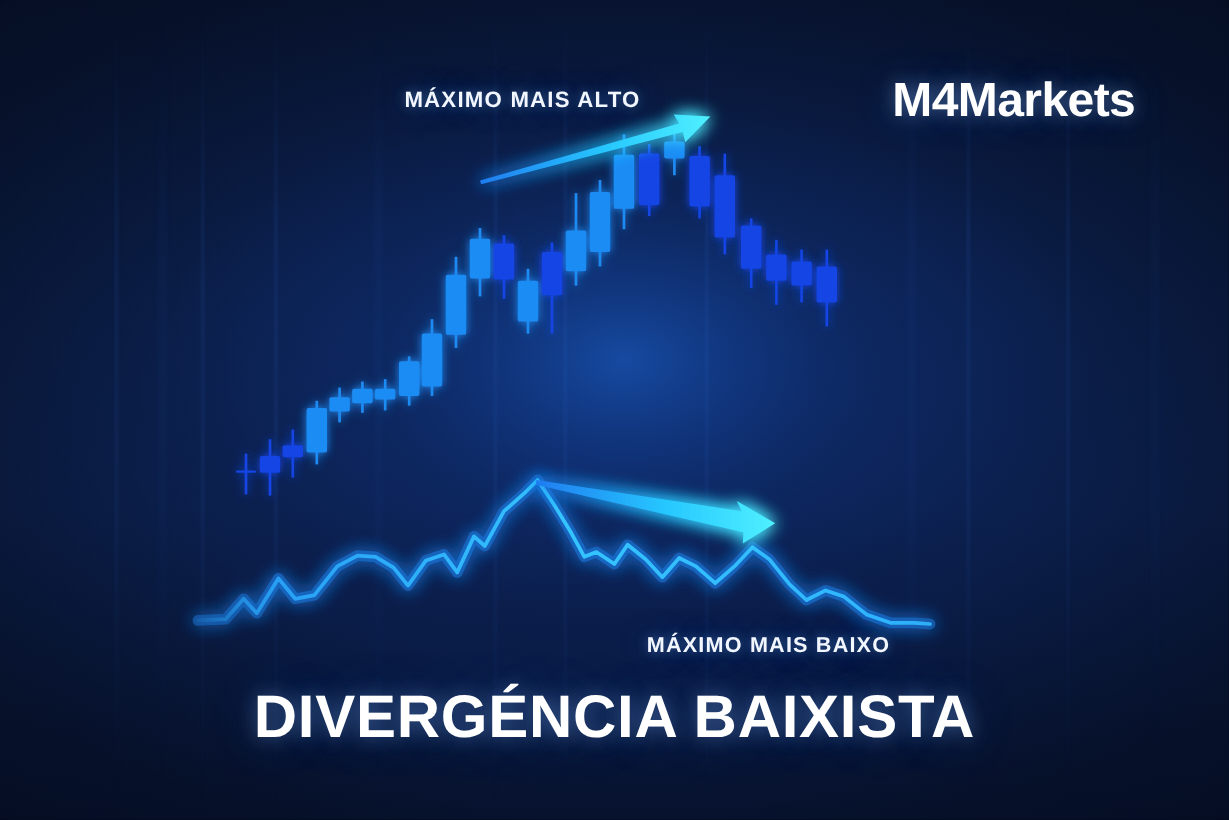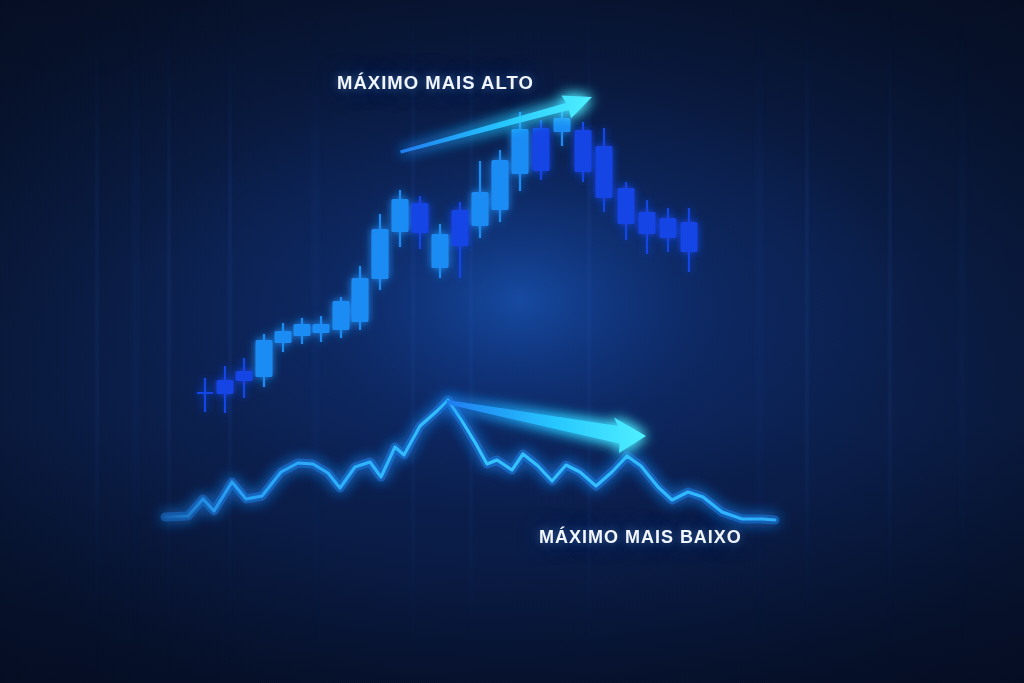--- a/index.html
+++ b/index.html
@@ -178,15 +178,17 @@
       <path d="M 447,400 L 618,426 L 614,417.5 L 646,436 L 619,453 L 619.5,443.5 L 446.5,404 Z" fill="url(#arrowGrad)"></path>
     </g>
   </svg>
 
   <div class="vignette"></div>
 
   <div class="label" id="label-high">MÁXIMO MAIS ALTO</div>
 
   <div class="label" id="label-low">MÁXIMO MAIS BAIXO</div>
 
+  <div id="logo">M4Markets</div>
 
+  <div id="headline">DIVERGÉNCIA BAIXISTA</div>
 
 </div>
 
 </body></html>

